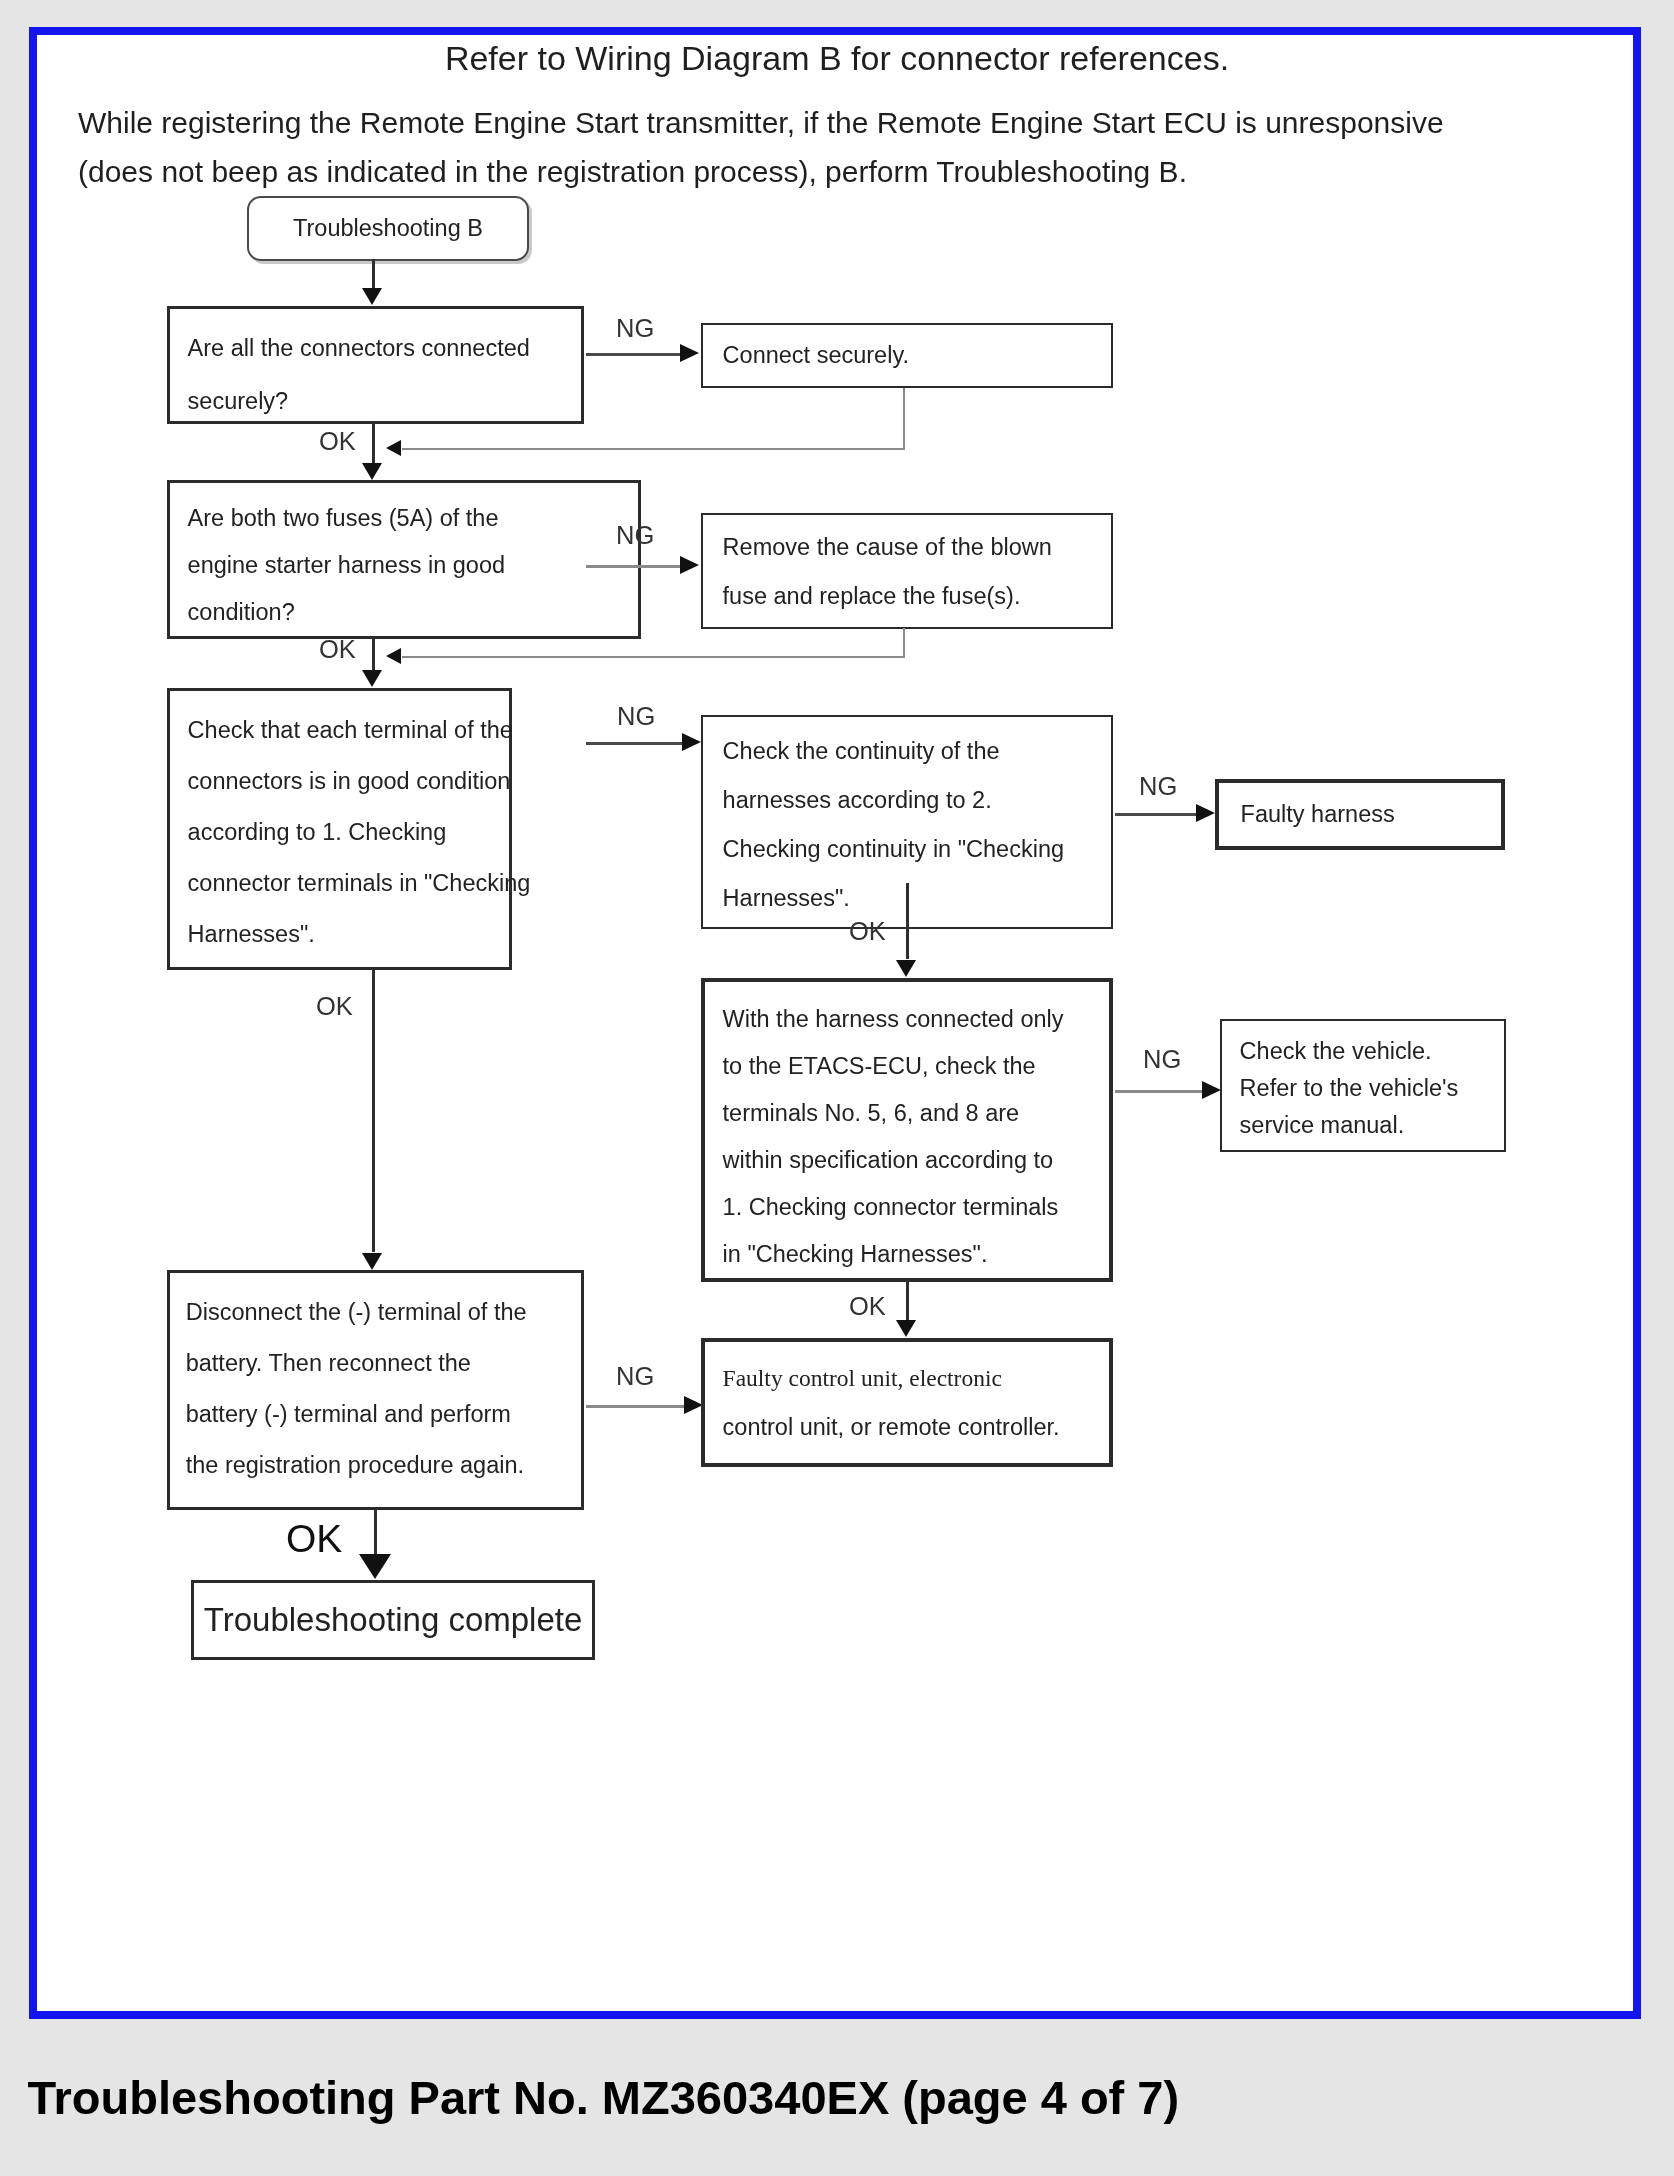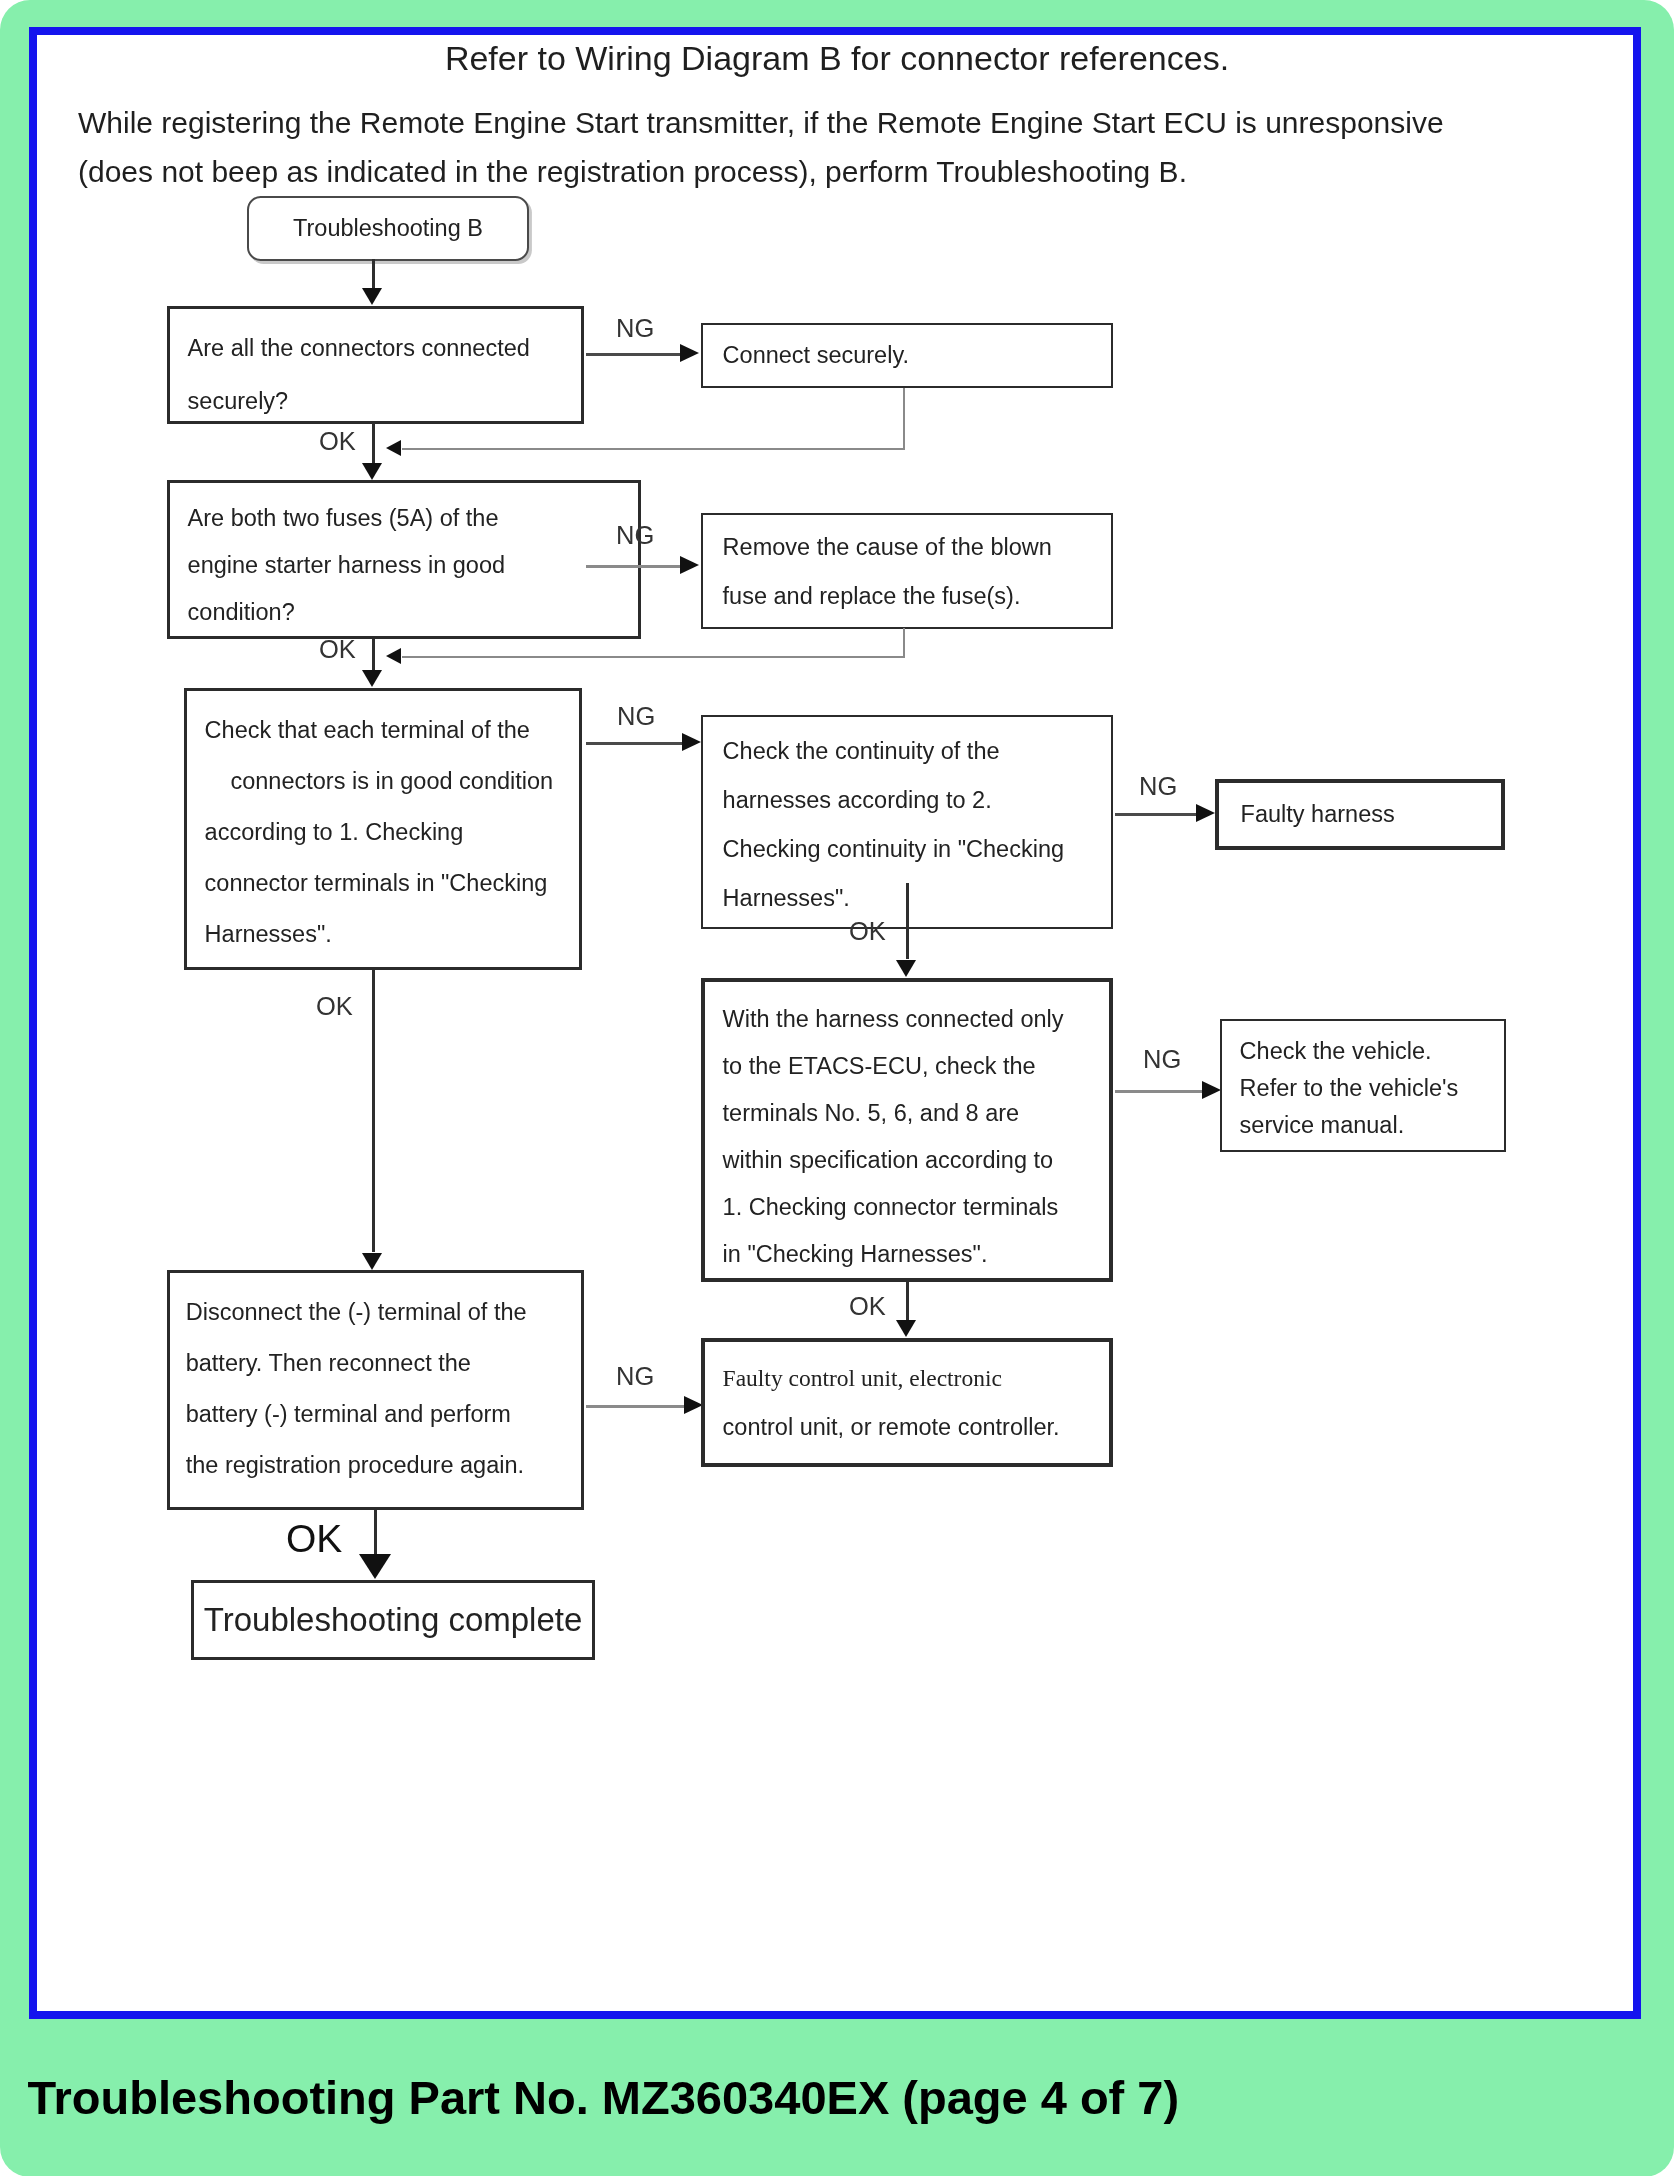--- a/index.html
+++ b/index.html
@@ -1,17 +1,17 @@
 <!DOCTYPE html>
 <html><head>
 <meta charset="utf-8">
 <style>
   html,body{margin:0;padding:0;background:#ffffff;}
   body{font-family:"Liberation Sans", sans-serif;color:#1b1b1b;}
-  .canvas{position:relative;width:1674px;height:2177px;background:#86efac;overflow:hidden;border-radius:30px;}
+  .canvas{position:relative;width:1674px;height:2177px;background:#e5e5e5;overflow:hidden;}
   .frame{position:absolute;left:29px;top:27.4px;width:1612px;height:1992px;
          border:8.8px solid #1414ee;background:#fff;box-sizing:border-box;}
   .title{position:absolute;left:0;right:0;top:39px;text-align:center;font-size:34px;color:#1f1f1f;}
   .intro{position:absolute;left:78px;top:98px;width:1470px;font-size:30px;line-height:49px;color:#1f1f1f;}
   
   .node{position:absolute;background:#fff;border:2.9px solid #2b2b2b;font-size:23.5px;color:#222;
         box-sizing:border-box;}
   .node .ln{white-space:nowrap;}
   .start{border:2.9px solid #4a4a4a;border-radius:13.7px;display:flex;align-items:center;
          justify-content:center;box-shadow:2.9px 2.9px 0 #c9c9c9;font-size:23.5px;margin-left:12px;}
@@ -92,21 +92,21 @@
   </div>
 
   <div class="v thinv gray" style="left:903px;top:628px;height:28px;"></div>
   <div class="h thin gray" style="left:402px;top:656px;width:503px;"></div>
   <div class="arr-l" style="left:386px;top:648px;"></div>
 
   <div class="lab" style="left:319px;top:635px;">OK</div>
   <div class="v" style="left:372px;top:639px;height:33px;"></div>
   <div class="arr-d" style="left:362px;top:670px;"></div>
 
-  <div class="node bw4" style="left:167px;top:688px;width:398px;height:282px;padding:13.7px 0 0 17.6px;margin-left:17px;">
+  <div class="node bw4" style="left:167px;top:688px;width:345px;height:282px;padding:13.7px 0 0 17.6px;">
     <div class="ln" style="line-height:51px;">Check that each terminal of the</div>
     <div class="ln" style="line-height:51px;text-align:center;">connectors is in good condition</div>
     <div class="ln" style="line-height:51px;">according to 1. Checking</div>
     <div class="ln" style="line-height:51px;">connector terminals in "Checking</div>
     <div class="ln" style="line-height:51px;">Harnesses".</div>
   </div>
 
   <div class="lab" style="left:617px;top:702px;">NG</div>
   <div class="h" style="left:586px;top:742px;width:96px;"></div>
   <div class="arr-r" style="left:682px;top:733px;"></div>

